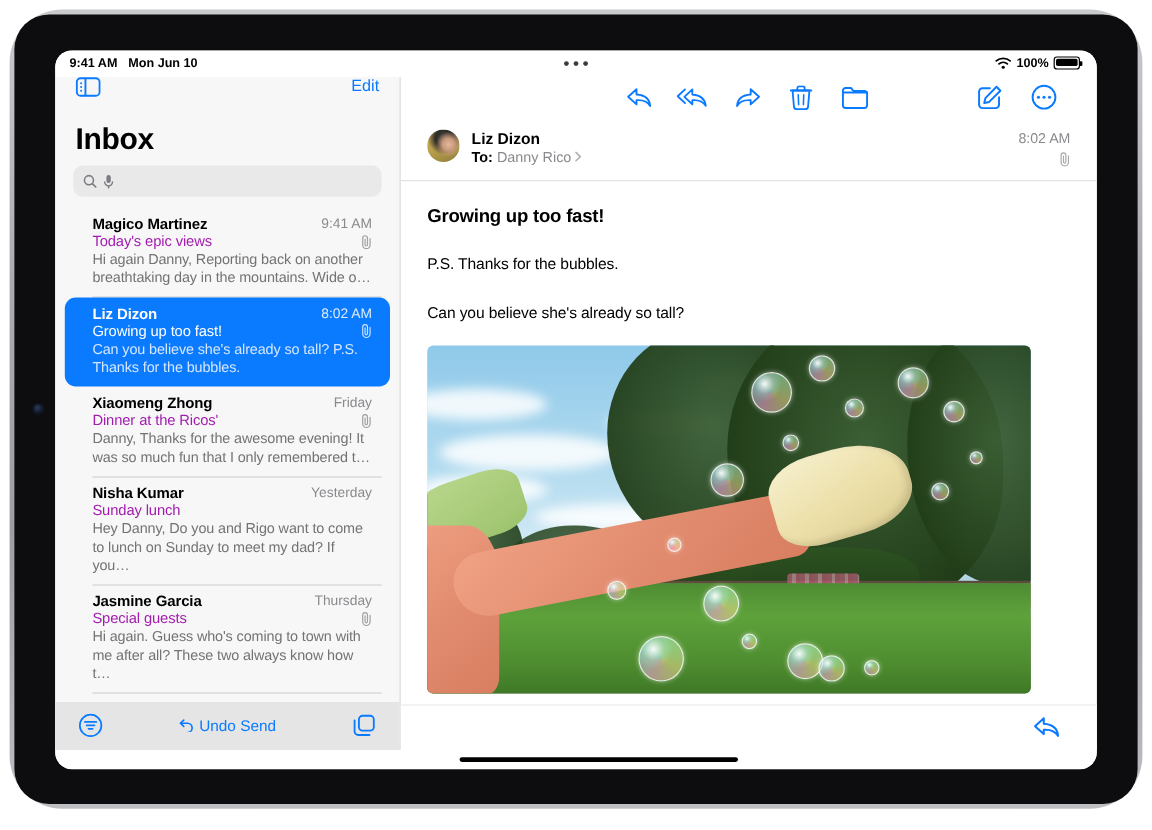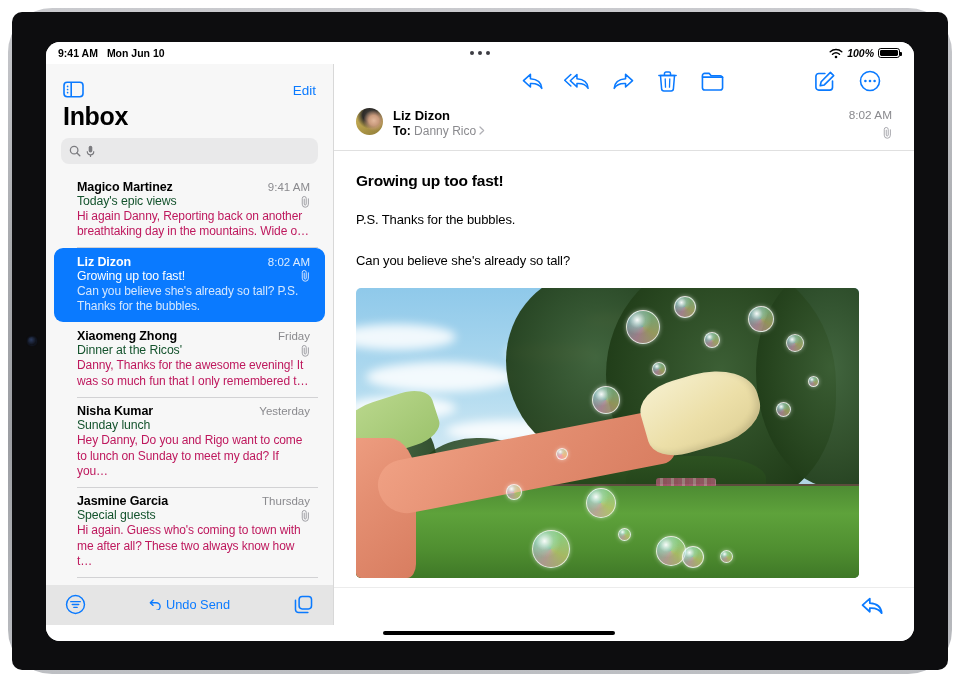--- a/index.html
+++ b/index.html
@@ -15,21 +15,21 @@
     position: absolute;
     left: 8px; top: 8px;
     width: 944px; height: 666px;
     background: linear-gradient(180deg,#c9cace 0%, #a9abaf 35%, #9c9ea3 65%, #bdbfc3 100%);
     border-radius: 44px;
     padding: 4px;
   }
   #device-bezel {
     width: 100%; height: 100%;
     background: #0d0d0f;
-    border-radius: 10px;
+    border-radius: 29px;
     padding: 30px 34px 29px 34px;
     position: relative;
   }
   #front-camera {
     position: absolute; left: 16px; top: 50%;
     transform: translateY(-50%);
     width: 8px; height: 8px; border-radius: 50%;
     background: radial-gradient(circle at 40% 35%, #2a3a5e 0%, #10131c 70%, #05060a 100%);
     box-shadow: 0 0 2px rgba(40,70,140,.6);
   }
@@ -46,21 +46,21 @@
   
   #status-bar {
     height: 22px; flex: 0 0 22px;
     display: flex; align-items: center;
     padding: 0 14px 0 12px;
     font-size: 10.5px; font-weight: bold; color: #000;
     position: relative;
     background: #fff;
   }
   #status-left { display: flex; gap: 9px; align-items: baseline; white-space: nowrap; }
-  #status-right { margin-left: auto; display: flex; align-items: center; gap: 4px; font-style: italic; }
+  #status-right { margin-left: auto; display: flex; gap: 4px; }
   #multitask-handle {
     position: absolute; left: 50%; top: 50%;
     transform: translate(-50%,-50%);
     display: flex; gap: 4px;
   }
   #multitask-handle i { width: 4px; height: 4px; border-radius: 50%; background: #3c3c43; display:block; }
   .battery-shell {
     width: 22px; height: 10.5px; border: 1.2px solid #000; border-radius: 2.8px;
     position: relative; display:block;
   }
@@ -76,21 +76,21 @@
   
   #mail-list-pane {
     width: 288px; flex: 0 0 288px;
     background: #f7f7f7;
     display: flex; flex-direction: column;
     border-right: 0.5px solid #d8d8d8;
     min-height: 0;
   }
   #list-nav-bar {
     height: 34px; flex:0 0 34px;
-    display:flex; align-items:flex-end; justify-content:space-between;
+    display:flex; align-items:flex-start; justify-content:space-between;
     padding: 0 17px;
   }
   #sidebar-toggle-icon { width: 21px; height: 17px; }
   #edit-button { color: #0a7aff; font-size: 13.5px; }
   #inbox-title {
     font-size: 25px; font-weight: bold; letter-spacing: -0.3px;
     padding: 4px 17px 7px 17px; color: #000;
   }
   #search-row { padding: 0 15px 9px 15px; }
   #search-field {
@@ -110,24 +110,24 @@
   .msg-row .sep {
     position:absolute; left: 23px; right: 7px; bottom: 0;
     height: 0.5px; background: #d2d2d4;
   }
   .msg-row:last-child .sep { display:none; }
   .msg-row.selected { background: #0a7aff; }
   .msg-top { display:flex; align-items: center; }
   .msg-sender { font-size: 12.5px; font-weight: bold; color: #000; letter-spacing: -0.1px; }
   .msg-date { margin-left:auto; font-size: 11.5px; color: #8a8a8e; white-space: nowrap; }
   .msg-subject-row { display:flex; align-items:center; }
-  .msg-subject { font-size: 12.3px; color: #14532d; letter-spacing: -0.1px; }
+  .msg-subject { font-size: 12.3px; color: #a21caf; letter-spacing: -0.1px; }
   .msg-clip { margin-left:auto; color:#a0a0a5; display:flex; align-items:center; }
   .msg-preview {
-    font-size: 12px; color: #be185d; line-height: 1.28;
+    font-size: 12px; color: #737373; line-height: 1.28;
     letter-spacing: -0.1px;
     margin-top: 1px;
   }
   .msg-row.selected .msg-sender,
   .msg-row.selected .msg-subject { color:#fff; }
   .msg-row.selected .msg-date { color:#dcecff; }
   .msg-row.selected .msg-preview { color:#d4e7ff; }
   .msg-row.selected .msg-clip { color:#cfe3ff; }
 
   

